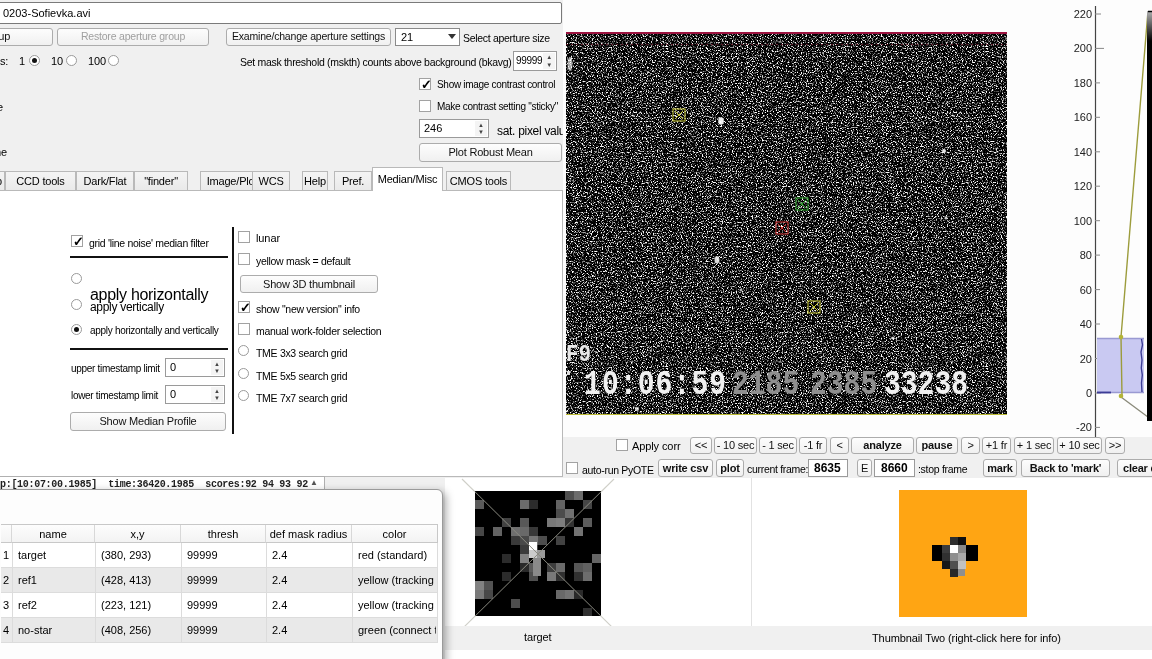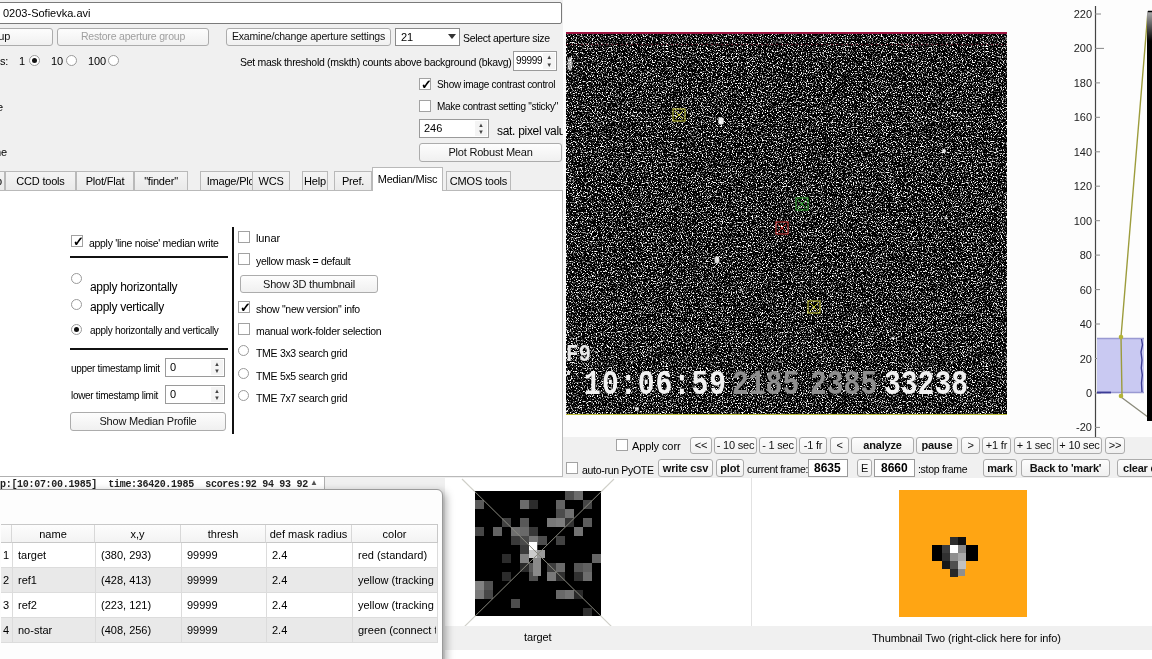--- a/index.html
+++ b/index.html
@@ -47,37 +47,37 @@
 <div class="lbl sm" style="left:437px;top:101px">Make contrast setting "sticky"</div>
 <div class="spin" style="left:419px;top:119px;width:70px;height:19px;line-height:17px;padding-left:4px;font-size:11px">246<span class="sparr" style="top:1px;height:8px">▲</span><span class="sparr" style="bottom:1px;height:8px">▼</span></div>
 <div class="lbl sm" style="left:497px;top:124px;font-size:12px">sat. pixel value</div>
 <div class="btn" style="left:419px;top:143px;width:143px;height:19px;line-height:17px">Plot Robust Mean</div>
 
 <div class="lbl" style="left:-3px;top:101px">e</div>
 <div class="lbl" style="left:-8px;top:146px">me</div>
 
 <div class="tab" style="left:-10px;width:15px;text-align:right;padding-right:2px">p</div>
 <div class="tab" style="left:5px;width:71px">CCD tools</div>
-<div class="tab" style="left:76px;width:58px">Plot/Flat</div>
+<div class="tab" style="left:76px;width:58px">Dark/Flat</div>
 <div class="tab" style="left:134px;width:54px">"finder"</div>
 <div class="tab" style="left:200px;width:64px">Image/Plot</div>
 <div class="tab" style="left:252px;width:38px">WCS</div>
 <div class="tab" style="left:302px;width:26px">Help</div>
 <div class="tab" style="left:334px;width:38px">Pref.</div>
 <div class="tab" style="left:446px;width:65px">CMOS tools</div>
 
 <div class="a" style="left:-10px;top:190px;width:573px;height:287px;background:#fff;border:1px solid #b9b9b9"></div>
 <div class="tab" style="left:372px;top:167px;width:71px;height:24px;background:#fff;line-height:22px;z-index:3">Median/Misc</div>
 
 <div class="cb" style="left:71px;top:235px"></div>
 <div class="ck" style="left:73px;top:237px">✓</div>
-<div class="lbl sm" style="left:89px;top:237px;font-size:10.5px">apply 'line noise' median write</div>
+<div class="lbl sm" style="left:89px;top:237px;font-size:10.5px">grid 'line noise' median filter</div>
 <div class="a" style="left:70px;top:256px;width:158px;height:2px;background:#111"></div>
 <div class="rd" style="left:71px;top:273px"></div>
-<div class="lbl sm" style="left:90px;top:280px;font-size:12px">apply horizontally</div>
+<div class="lbl sm" style="left:90px;top:286px;font-size:16px">apply horizontally</div>
 <div class="rd" style="left:71px;top:299px"></div>
 <div class="lbl sm" style="left:90px;top:300px;font-size:12px">apply vertically</div>
 <div class="rd" style="left:71px;top:324px"></div>
 <div class="rdot" style="left:74px;top:327px"></div>
 <div class="lbl sm" style="left:90px;top:325px">apply horizontally and vertically</div>
 <div class="a" style="left:70px;top:348px;width:158px;height:2px;background:#111"></div>
 <div class="lbl sm" style="left:71px;top:363px">upper timestamp limit</div>
 <div class="spin" style="left:165px;top:358px;width:60px;height:19px;line-height:17px;padding-left:4px;font-size:11px">0<span class="sparr" style="top:1px;height:8px">▲</span><span class="sparr" style="bottom:1px;height:8px">▼</span></div>
 <div class="lbl sm" style="left:71px;top:390px">lower timestamp limit</div>
 <div class="spin" style="left:165px;top:385px;width:60px;height:19px;line-height:17px;padding-left:4px;font-size:11px">0<span class="sparr" style="top:1px;height:8px">▲</span><span class="sparr" style="bottom:1px;height:8px">▼</span></div>

